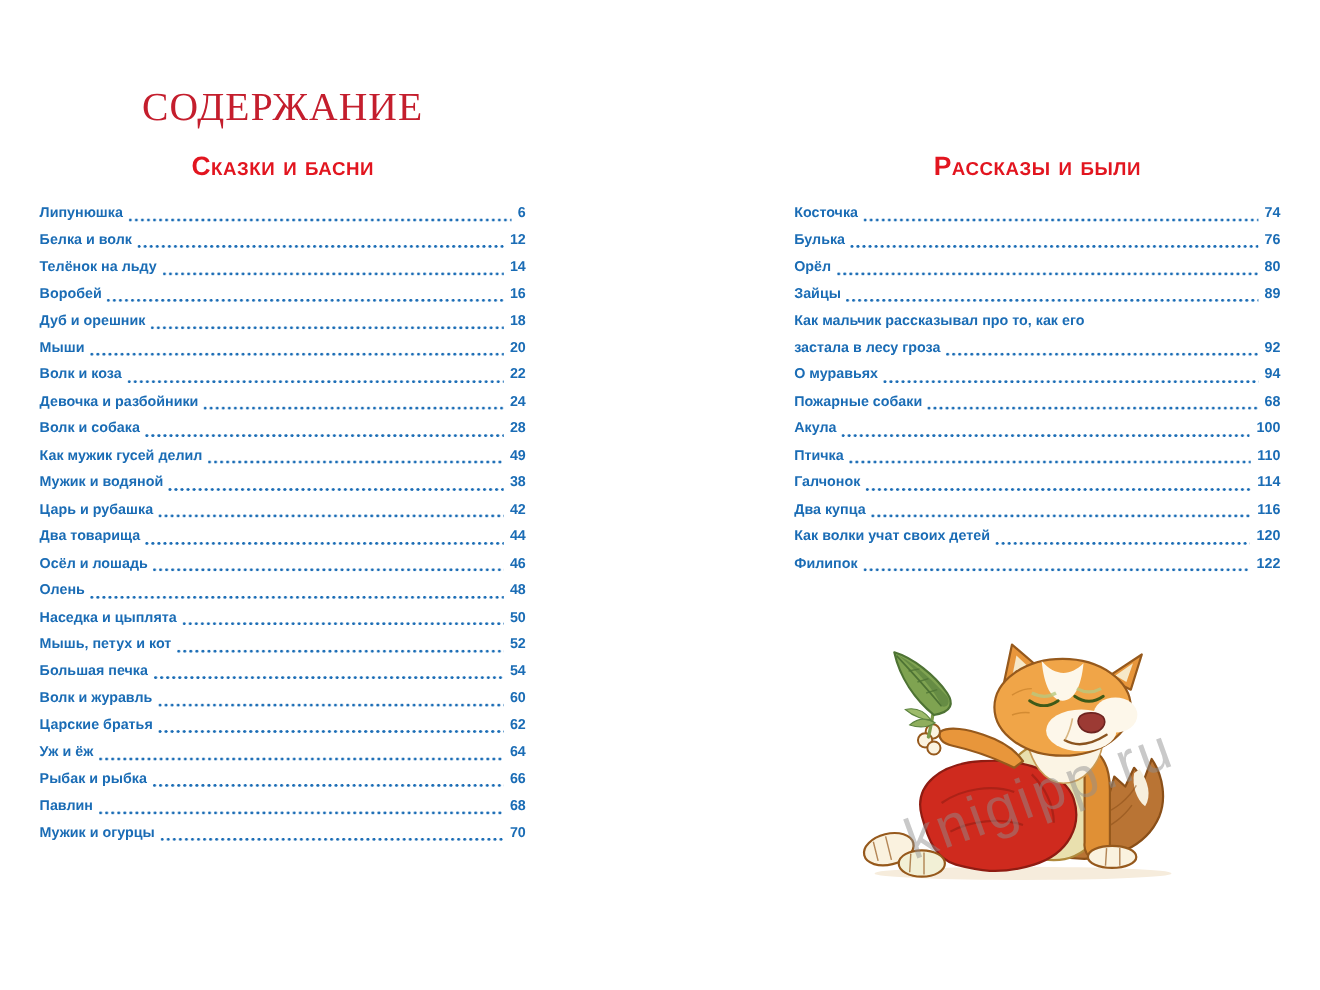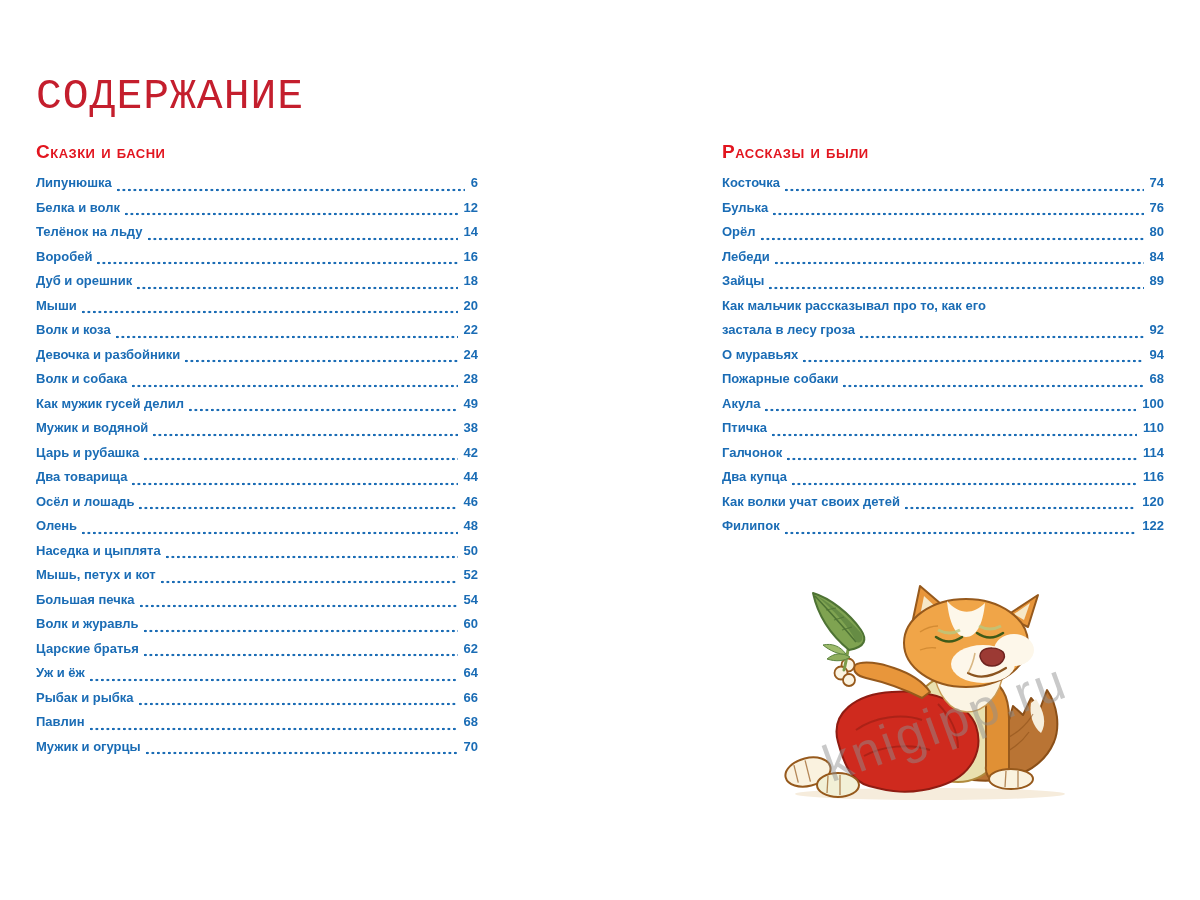--- a/index.html
+++ b/index.html
@@ -1,36 +1,37 @@
 <!DOCTYPE html>
 <html style="--title-red: #c41e2d; --heading-red: #e2151f; --entry-blue: #1a6cb5;"><head>
 <meta charset="utf-8">
 <style>
   * { margin:0; padding:0; box-sizing:border-box; }
   html,body { width:1200px; height:900px; background:#ffffff; overflow:hidden; }
   body { position:relative; font-family:"Liberation Sans", sans-serif; }
 
   .page-title {
     position:absolute; left:36px; top:76px; width:442px;
-    text-align:left;
-    font-family:Liberation Mono, monospace;
-    font-size:43px; font-weight:normal; letter-spacing:1px;
+    text-align:center;
+    font-family:Liberation Serif, serif;
+    font-size:36px; font-weight:normal; letter-spacing:1px;
     color:var(--title-red); line-height:42px;
     white-space:nowrap;
   }
 
   .col { position:absolute; top:137px; width:442px; }
   .col-left  { left:36px; }
   .col-right { left:722px; }
 
   .col h2 {
-    font-size:19px; font-weight:bold;
+    text-align:center;
+    font-size:24px; font-weight:bold;
     font-variant:small-caps;
     color:var(--heading-red);
-    line-height:30px; margin-bottom:4px;
+    line-height:30px; margin-bottom:14px;
     letter-spacing:0.5px;
   }
 
   .entries { width:100%; }
   .toc-row {
     display:flex;
     height:24.5px; line-height:24.5px;
     font-size:13px; font-weight:bold;
     color:var(--entry-blue);
     white-space:nowrap;
@@ -200,25 +201,20 @@
         <span class="toc-title">Булька</span>
         <span class="leader"></span>
         <span class="toc-page">76</span>
       </div>
       <div class="toc-row">
         <span class="toc-title">Орёл</span>
         <span class="leader"></span>
         <span class="toc-page">80</span>
       </div>
       <div class="toc-row">
-        <span class="toc-title">Лебеди</span>
-        <span class="leader"></span>
-        <span class="toc-page">84</span>
-      </div>
-      <div class="toc-row">
         <span class="toc-title">Зайцы</span>
         <span class="leader"></span>
         <span class="toc-page">89</span>
       </div>
       <div class="toc-row">
         <span class="toc-title">Как мальчик рассказывал про то, как его</span>
       </div>
       <div class="toc-row">
         <span class="toc-title">застала в лесу гроза</span>
         <span class="leader"></span>

